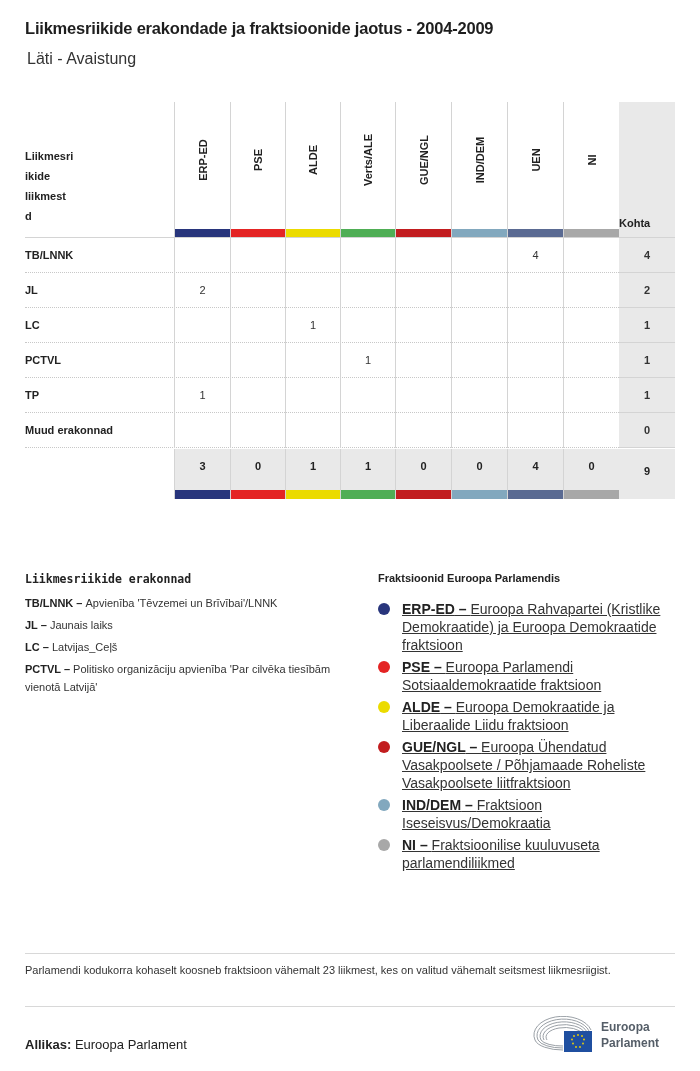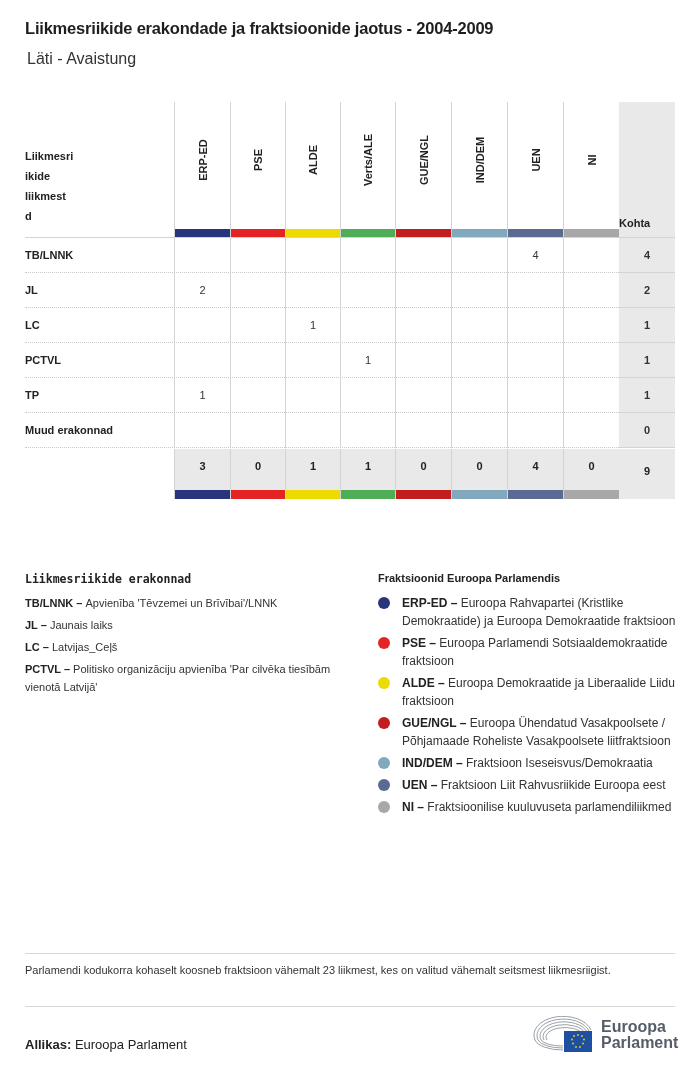--- a/index.html
+++ b/index.html
@@ -32,32 +32,32 @@
   .tcell.kohta { border-left: none; }
   .tcell.kohta span { top: 16px; }
 
   
   .legend-left { position: absolute; left: 25px; top: 572px; width: 320px; }
   .legend-left h3 { font-family: "DejaVu Sans Mono", "Liberation Mono", monospace; font-size: 11.5px; font-weight: bold; color: #222; margin-bottom: 8px; }
   .legend-left .li { font-size: 11px; line-height: 18px; color: #333; margin-bottom: 4px; }
   .legend-left .li b { color: #222; }
 
   .legend-right { position: absolute; left: 378px; top: 572px; width: 300px; }
-  .legend-right h3 { font-size: 11px; font-weight: bold; color: #222; margin-bottom: 10px; }
-  .gi { position: relative; padding-left: 24px; font-size: 12px; line-height: 18px; color: #333; margin-bottom: 4px; }
+  .legend-right h3 { font-size: 11px; font-weight: bold; color: #222; margin-bottom: 16px; }
+  .gi { position: relative; padding-left: 24px; font-size: 14px; line-height: 18px; color: #333; margin-bottom: 4px; text-decoration: underline; }
   .gi .dot { position: absolute; left: 0; top: 3px; width: 12px; height: 12px; border-radius: 50%; }
   .gi b { color: #222; }
 
   .divider { position: absolute; left: 25px; width: 650px; height: 1px; background: #d8d8d8; }
   .footnote { position: absolute; left: 25px; top: 961px; width: 640px; font-size: 11px; line-height: 18px; color: #333; }
   .source { position: absolute; left: 25px; top: 1037px; font-size: 13px; color: #222; }
   .source b { font-weight: bold; }
 
   .logo { position: absolute; left: 531px; top: 1016px; width: 150px; height: 40px; }
-  .logo-text { position: absolute; left: 70px; top: 3px; font-size: 16px; font-weight: bold; color: #555e68; line-height: 16px; }
+  .logo-text { position: absolute; left: 70px; top: 3px; font-size: 12px; font-weight: bold; color: #555e68; line-height: 16px; }
 </style>
 </head>
 <body>
 
 <div class="title">Liikmesriikide erakondade ja fraktsioonide jaotus - 2004-2009</div>
 <div class="subtitle">Läti - Avaistung</div>
 
 <div class="table">
   <div class="hdr">
     <div class="hdr-label">
@@ -231,21 +231,20 @@
 </div>
 
 <div class="legend-right">
   <h3>Fraktsioonid Euroopa Parlamendis</h3>
   <div id="group-items">
       <div class="gi"><span class="dot" style="background:#28357c"></span><b>ERP-ED</b><b> – </b><span>Euroopa Rahvapartei (Kristlike Demokraatide) ja Euroopa Demokraatide fraktsioon</span></div>
       <div class="gi"><span class="dot" style="background:#e42424"></span><b>PSE</b><b> – </b><span>Euroopa Parlamendi Sotsiaaldemokraatide fraktsioon</span></div>
       <div class="gi"><span class="dot" style="background:#ebdb00"></span><b>ALDE</b><b> – </b><span>Euroopa Demokraatide ja Liberaalide Liidu fraktsioon</span></div>
       <div class="gi"><span class="dot" style="background:#c21d1f"></span><b>GUE/NGL</b><b> – </b><span>Euroopa Ühendatud Vasakpoolsete / Põhjamaade Roheliste Vasakpoolsete liitfraktsioon</span></div>
       <div class="gi"><span class="dot" style="background:#82a8be"></span><b>IND/DEM</b><b> – </b><span>Fraktsioon Iseseisvus/Demokraatia</span></div>
-      <div class="gi"><span class="dot" style="background:#5a6a92"></span><b>UEN</b><b> – </b><span>Fraktsioon Liit Rahvusriikide Euroopa eest</span></div>
       <div class="gi"><span class="dot" style="background:#a8a8a8"></span><b>NI</b><b> – </b><span>Fraktsioonilise kuuluvuseta parlamendiliikmed</span></div>
     </div>
 </div>
 
 <div class="divider" style="top:953px;"></div>
 <div class="footnote">Parlamendi kodukorra kohaselt koosneb fraktsioon vähemalt 23 liikmest, kes on valitud vähemalt seitsmest liikmesriigist.</div>
 <div class="divider" style="top:1006px;"></div>
 
 <div class="source">
   <b>Allikas:</b>

